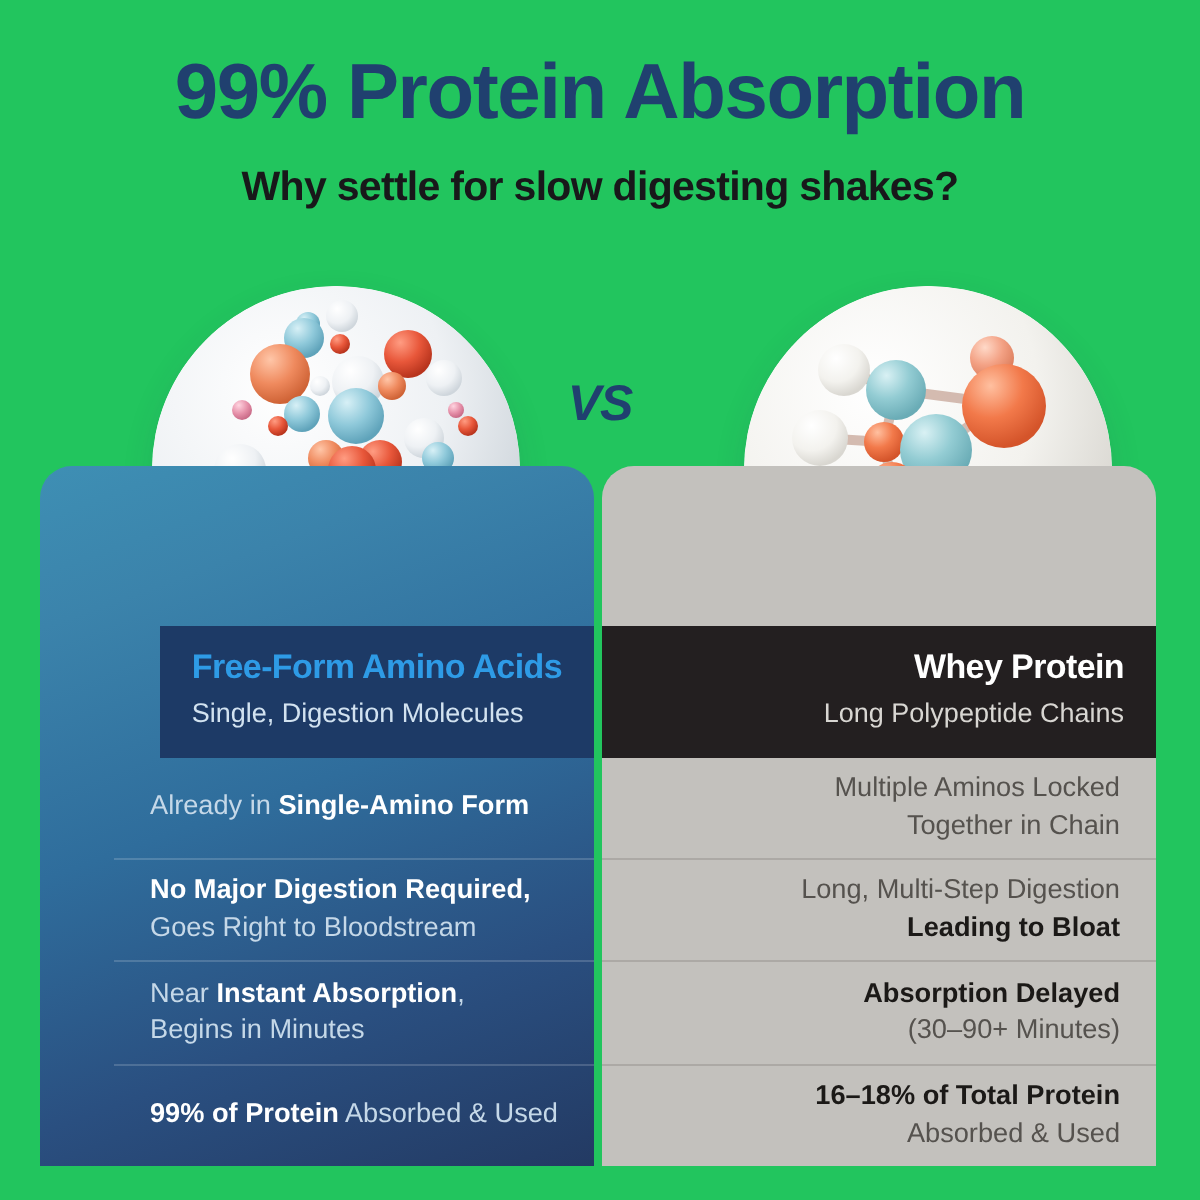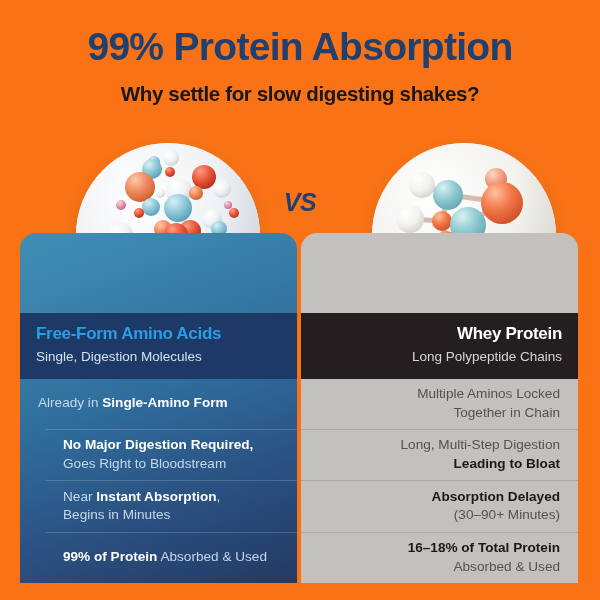--- a/index.html
+++ b/index.html
@@ -10,21 +10,21 @@
     width: 600px;
     height: 600px;
     background: #ffffff;
     font-family: "Liberation Sans", sans-serif;
     overflow: hidden;
   }
   .page {
     position: relative;
     width: 600px;
     height: 600px;
-    background: #f97316;
+    background: #22c55e;
   }
 
   
   .headline-block {
     position: absolute;
     top: 26px;
     left: 0;
     width: 600px;
     text-align: center;
   }
@@ -86,20 +86,21 @@
   }
   .panel {
     width: 277px;
     display: flex;
     flex-direction: column;
     border-radius: 16px 16px 0 0;
     overflow: hidden;
   }
   .panel-left {
     background: linear-gradient(160deg, #3e8fb4 0%, #3b83ab 18%, #2f6d9c 46%, #2a4f80 74%, #233a63 100%);
+    align-items: flex-end;
   }
   .panel-right {
     background: #c3c1bd;
   }
   .panel-spacer { height: 80px; }
 
   .panel-header {
     padding: 11px 16px 12px 16px;
   }
   .panel-header-left  { background: #1d3a66; text-align: left; }
@@ -130,21 +131,21 @@
     flex: 1;
     display: flex;
     flex-direction: column;
     justify-content: center;
     padding: 0 18px;
     font-size: 13.6px;
     line-height: 1.38;
   }
   .rows-left .row  { text-align: left;  color: #c5d8e8; }
   .rows-right .row { text-align: right; color: #55524e; }
-  .rows-left .row + .row  { border-top: 1px solid rgba(255,255,255,0.17); margin-left: 25px; }
+  .rows-left .row + .row  { border-top: 1px solid rgba(255,255,255,0.17); }
   .rows-right .row + .row { border-top: 1px solid rgba(90,85,80,0.22); align-items: flex-end; }
 
   .rows-left .row b  { color: #ffffff; font-weight: bold; }
   .rows-right .row b { color: #1b1917; font-weight: bold; }
 </style>
 </head>
 <body>
 
 <div class="page">
 

